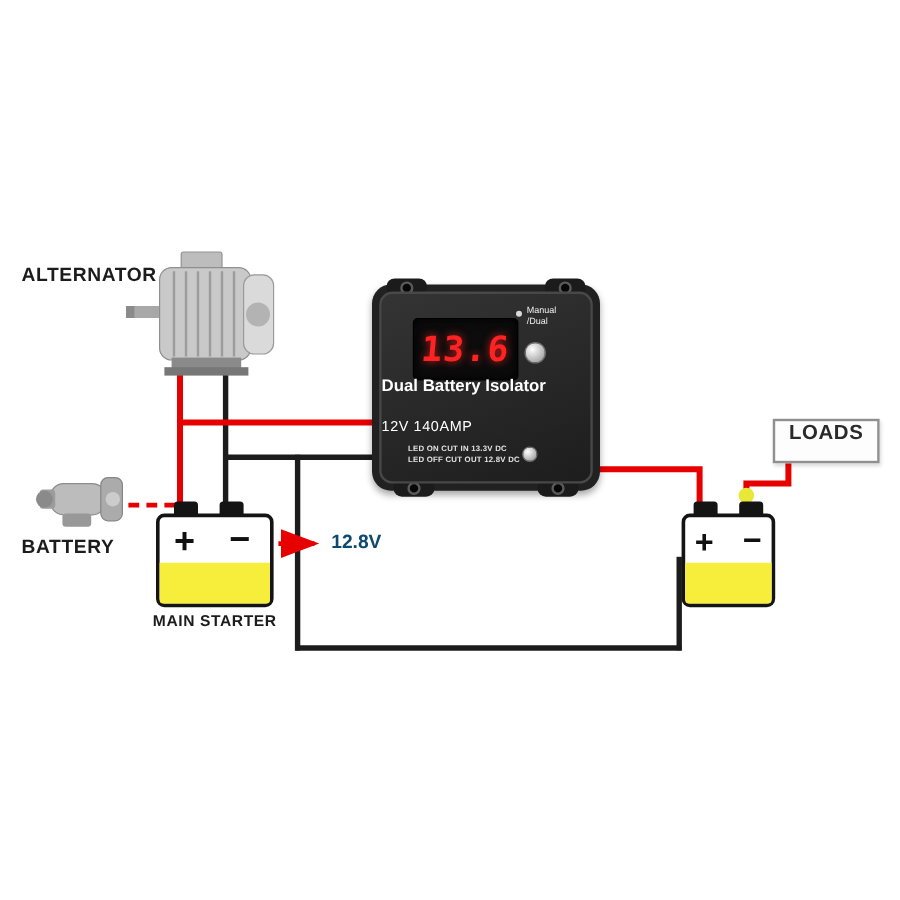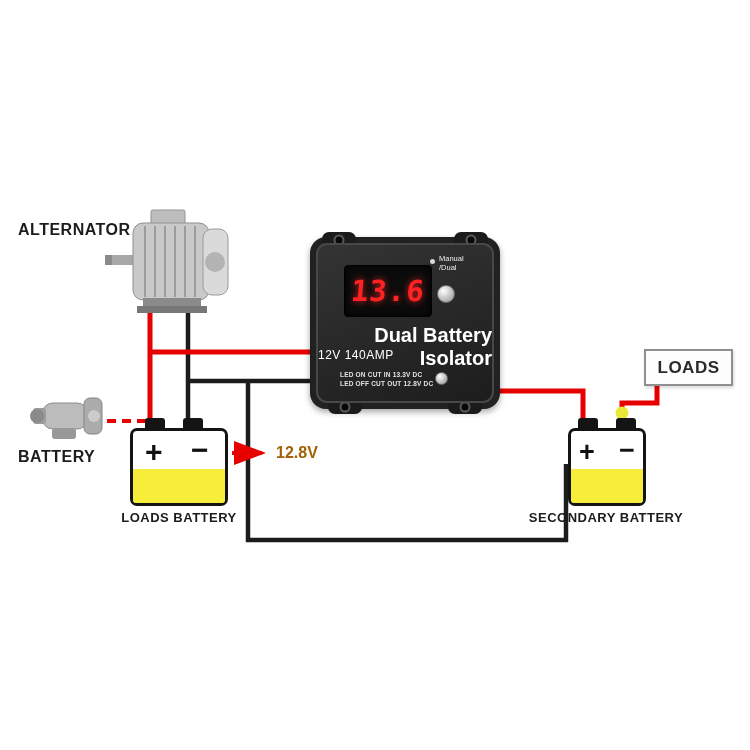--- a/index.html
+++ b/index.html
@@ -23,28 +23,28 @@
   .device .ear{position:absolute;width:34px;height:15px;background:#1b1b1b;border-radius:7px;}
   .ear .hole{position:absolute;left:50%;top:50%;transform:translate(-50%,-50%);width:7px;height:7px;border-radius:50%;background:#070707;border:2px solid #5a5a5a;}
   .panel{position:absolute;inset:6px;border:2px solid #484848;border-radius:11px;background:linear-gradient(160deg,#343434,#1d1d1d);}
   .display{position:absolute;left:26px;top:20px;width:86px;height:50px;background:#0c0c0c;border-radius:4px;border:1px solid #000;box-shadow:inset 0 0 9px #000;display:flex;align-items:center;justify-content:center;}
   .digits{font-family:"DejaVu Sans Mono",monospace;font-weight:bold;font-size:29px;color:#ff2222;transform:skewX(-5deg);letter-spacing:1px;text-shadow:0 0 7px rgba(255,40,40,.75);}
   .led-dot{position:absolute;left:112px;top:14px;width:5px;height:5px;border-radius:50%;background:#d9d9d9;}
   .mode{position:absolute;left:121px;top:9px;font-size:7.5px;line-height:9px;color:#ededed;font-weight:normal;}
   .knob{position:absolute;border-radius:50%;background:radial-gradient(circle at 35% 32%,#ffffff,#a8a8a8 75%);border:1px solid #6f6f6f;box-sizing:border-box;}
   .knob.big{left:119px;top:40px;width:18px;height:18px;}
   .knob.small{left:117px;top:127px;width:13px;height:13px;}
-  .dtitle{position:absolute;top:79px;left:0;right:0;text-align:right;color:#fff;font-weight:bold;font-size:20px;}
+  .dtitle{position:absolute;top:68px;left:0;right:0;text-align:left;color:#fff;font-weight:bold;font-size:14px;}
   .drating{position:absolute;top:103px;left:0;right:0;text-align:left;color:#fff;font-weight:normal;font-size:12px;letter-spacing:.5px;}
   .specs{position:absolute;left:22px;top:126px;color:#e3e3e3;font-size:6.5px;line-height:8.5px;font-weight:bold;letter-spacing:.2px;}
 
   
-  .loads{position:absolute;left:644px;top:349px;width:89px;height:37px;border:2px solid #8f8f8f;background:#fdfdfd;display:flex;align-items:center;justify-content:center;font-size:17px;font-weight:bold;color:#2a2a2a;letter-spacing:.5px;box-shadow:1px 2px 3px rgba(0,0,0,.15);box-sizing:border-box;}
+  .loads{position:absolute;left:644px;top:349px;width:89px;height:37px;border:2px solid #8f8f8f;background:#fdfdfd;display:flex;align-items:flex-start;justify-content:center;font-size:17px;font-weight:bold;color:#2a2a2a;letter-spacing:.5px;box-shadow:1px 2px 3px rgba(0,0,0,.15);box-sizing:border-box;}
 
-  .voltage{position:absolute;left:276px;top:444px;color:#a16207;font-weight:bold;font-size:16px;}
+  .voltage{position:absolute;left:276px;top:444px;color:#0c4a6e;font-weight:bold;font-size:16px;}
 </style>
 </head>
 <body>
 
 <div class="canvas">
 
   <svg class="wires" width="750" height="750" viewBox="0 0 750 750">
     <defs>
       <marker id="arrowR" markerWidth="10" markerHeight="8" refX="7" refY="3" orient="auto">
         <path d="M0,0 L8,3 L0,6 z" fill="#e60000"></path>
@@ -91,22 +91,21 @@
     <rect x="14" y="13" width="46" height="26" rx="11" fill="#bcbcbc" stroke="#8c8c8c"></rect>
     <rect x="5" y="18" width="13" height="16" rx="3" fill="#9c9c9c"></rect>
     <circle cx="9" cy="26" r="7" fill="#8a8a8a"></circle>
     <rect x="56" y="8" width="18" height="36" rx="6" fill="#ababab" stroke="#858585"></rect>
     <circle cx="66" cy="26" r="6" fill="#cccccc"></circle>
     <rect x="24" y="38" width="24" height="11" rx="3" fill="#989898"></rect>
   </svg>
 
   <div class="lbl big" style="left:18px;top:221px;">ALTERNATOR</div>
   <div class="lbl big" style="left:18px;top:448px;">BATTERY</div>
-  <div class="lbl small" style="left:104px;top:510px;width:150px;">LOADS BATTERY</div>
-  <div class="lbl small" style="left:518px;top:510px;width:176px;">SECONDARY BATTERY</div>
+  <div class="lbl small" style="left:104px;top:510px;width:150px;">MAIN STARTER</div>
   <div class="voltage">12.8V</div>
 
   <div class="battery" style="left:130px;top:428px;width:98px;height:78px;">
     <div class="fill"></div>
     <div class="term" style="left:12px;"></div>
     <div class="term" style="left:50px;"></div>
     <div class="sign" style="left:12px;top:6px;">+</div>
     <div class="sign" style="left:58px;top:4px;">−</div>
   </div>
 

